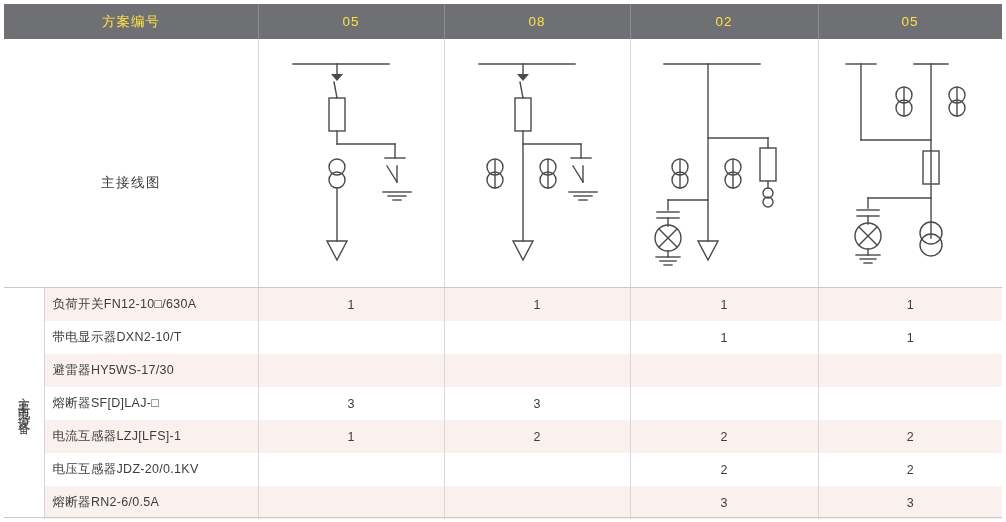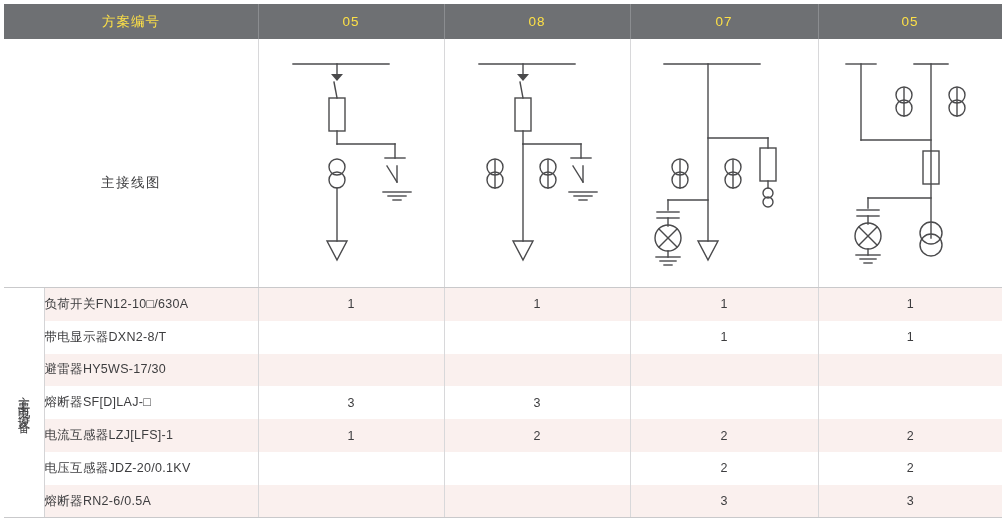--- a/index.html
+++ b/index.html
@@ -99,21 +99,21 @@
     background: #c9c9cb;
   }
   table.spec {
     border-collapse: collapse;
     width: 998px;
     table-layout: fixed;
     margin-top: 1px;
   }
   table.spec td {
     height: 32.8px;
-    padding: 0;
+    padding: 8px;
     font-size: 12.5px;
     color: #3d3d3f;
     vertical-align: middle;
   }
   td.grp {
     width: 40px;
     text-align: center;
     border-right: 1px solid #d4d4d6;
     background: #ffffff;
   }
@@ -149,21 +149,21 @@
 </style>
 </head>
 <body>
 
 <div id="page">
 
   <div class="hdr-bar">
     <div class="hdr-cell hdr-scheme">方案编号</div>
     <div class="hdr-cell hdr-num">05</div>
     <div class="hdr-cell hdr-num">08</div>
-    <div class="hdr-cell hdr-num w07">07</div>
+    <div class="hdr-cell hdr-num w07">02</div>
     <div class="hdr-cell hdr-num w08">05</div>
   </div>
 
   <div class="diag-band">
 
     <div class="diag-label-cell">主接线图</div>
 
     <div class="diag-cell">
       <svg width="160" height="230" viewBox="0 0 160 230">
         <g stroke="#4a4a4c" stroke-width="1.4" fill="none" stroke-linecap="square">
@@ -331,21 +331,21 @@
           <td class="grp" rowspan="7">
             <span class="grp-inner">主要电器设备</span>
           </td>
           <td class="itemname">负荷开关FN12-10□/630A</td>
           <td class="val c05">1</td>
           <td class="val c06">1</td>
           <td class="val c07">1</td>
           <td class="val c08">1</td>
         </tr>
         <tr class="even">
-          <td class="itemname">带电显示器DXN2-8/T</td>
+          <td class="itemname">带电显示器DXN2-10/T</td>
           <td class="val c05"></td>
           <td class="val c06"></td>
           <td class="val c07">1</td>
           <td class="val c08">1</td>
         </tr>
         <tr class="odd">
           <td class="itemname">避雷器HY5WS-17/30</td>
           <td class="val c05"></td>
           <td class="val c06"></td>
           <td class="val c07"></td>

